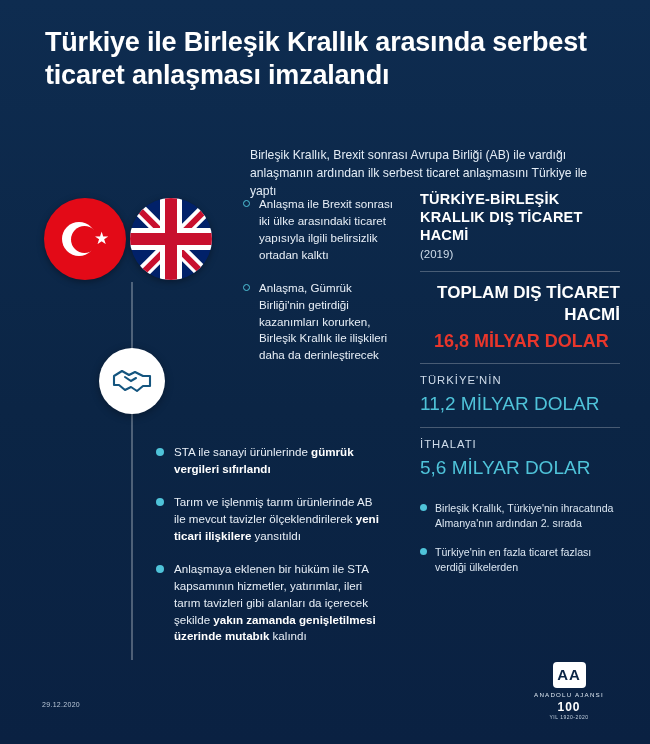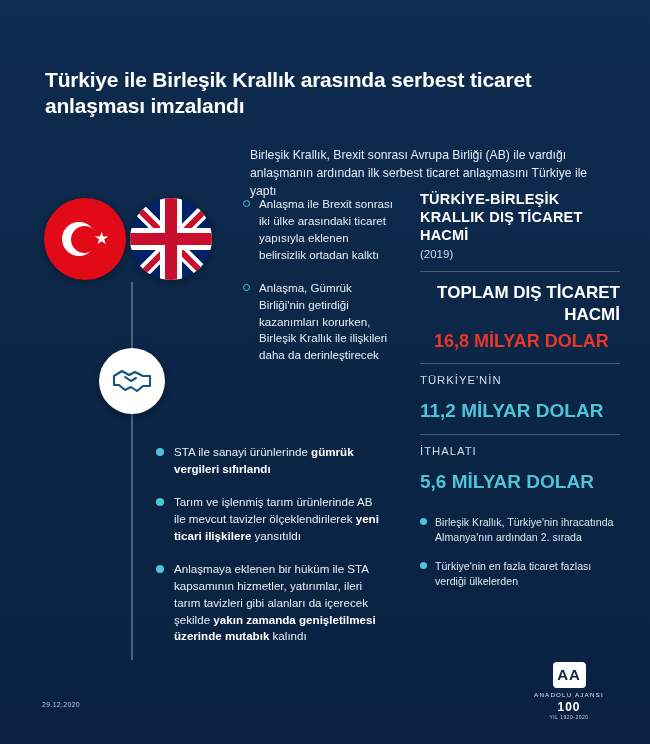--- a/index.html
+++ b/index.html
@@ -22,26 +22,25 @@
     background: linear-gradient(180deg, #0e2c50 0%, #0b2545 55%, #0a2142 100%);
     box-sizing: border-box;
     overflow: hidden;
   }
   
   .headline {
     position: absolute;
     left: 45px;
     top: 26px;
     width: 590px;
-    font-size: 21px;
+    font-size: 27px;
     line-height: 1.22;
     font-weight: bold;
     letter-spacing: -0.2px;
     color: #ffffff;
-    margin-top: 41px;
   }
   .subhead {
     position: absolute;
     left: 250px;
     top: 122px;
     width: 355px;
     font-size: 12.2px;
     line-height: 1.48;
     color: #e3ecf5;
     margin-top: 24px;
@@ -272,24 +271,24 @@
     margin-top: 2px;
   }
   .rp-cat2 {
     font-size: 11.3px;
     letter-spacing: 1px;
     color: #cfdcea;
     margin-top: 9px;
   }
   .rp-big {
     font-size: 19px;
-    font-weight: bold;
+    font-weight: normal;
     line-height: 1.18;
     color: #4fc3d9;
-    margin-top: 14px;
+    margin-top: 7px;
   }
   .rp-notes {
     margin-top: 22px;
   }
   .rp-note {
     position: relative;
     padding-left: 15px;
     margin-bottom: 14px;
     font-size: 10.6px;
     line-height: 1.42;
@@ -378,21 +377,21 @@
   <div class="handshake">
     <svg width="40" height="28" viewBox="0 0 40 28" aria-hidden="true">
       <path d="M2 9 L10 4 L17 8 L23 5 L31 9 L38 9 L38 19 L31 19 L25 24 L19 20 L13 23 L7 18 L2 18 Z" fill="none" stroke="#14557f" stroke-width="2.1" stroke-linejoin="round"></path>
       <path d="M13 10 L19 14 L24 11" fill="none" stroke="#14557f" stroke-width="2.1" stroke-linecap="round"></path>
     </svg>
   </div>
 
   <div class="mid-list">
     <div class="mid-item">
       <span class="ring"></span>
-      <span>Anlaşma ile Brexit sonrası iki ülke arasındaki ticaret yapısıyla eklenen belirsizlik ortadan kalktı</span>
+      <span>Anlaşma ile Brexit sonrası iki ülke arasındaki ticaret yapısıyla ilgili belirsizlik ortadan kalktı</span>
     </div>
     <div class="mid-item">
       <span class="ring"></span>
       <span>Anlaşma, Gümrük Birliği'nin getirdiği kazanımları korurken, Birleşik Krallık ile ilişkileri daha da derinleştirecek</span>
     </div>
   </div>
 
   <div class="lower-list">
     <div class="lower-item">
       <span class="dot"></span>

